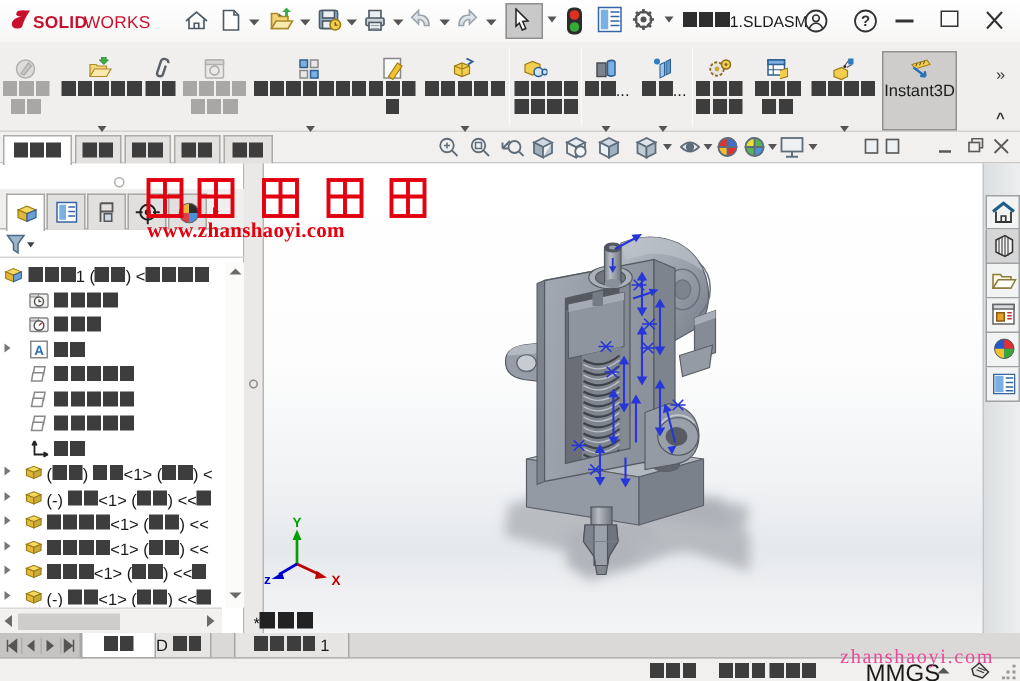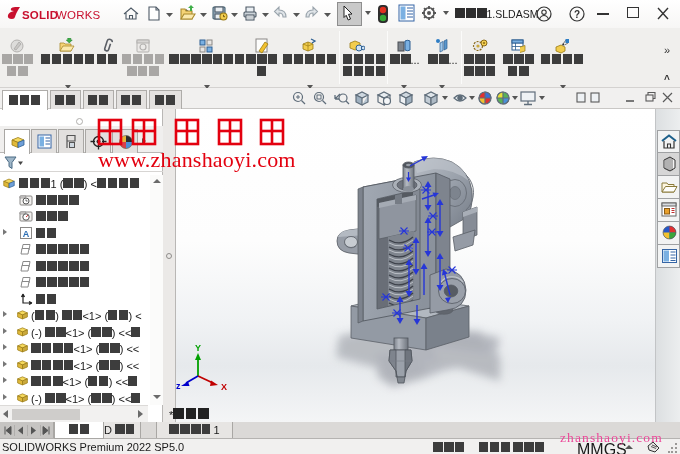--- a/index.html
+++ b/index.html
@@ -40,21 +40,21 @@
 
 #tpane{left:655px;top:109px;width:25px;height:313px;background:linear-gradient(90deg,#dcdfe1,#eceeef);border-left:1px solid #c2c4c6}
 .tbtn{position:absolute;left:1px;width:23px;height:23px;background:#f2f3f3;border:1px solid #9fa1a3;border-top:none}
 
 #dtabs{left:0;top:422px;width:680px;height:17px;background:#dbd9d7;border-bottom:1px solid #b0aeac}
 .dtab{position:absolute;top:0;height:17px;background:#e7e5e3;border:1px solid #a9a7a4;border-top:none;font-size:11px;text-align:center;padding-top:2px}
 .dtab.on{background:#fff;z-index:2}
 
 #status{left:0;top:439px;width:680px;height:15px;background:#f1f0ef;font-size:11px}
 
-#wmtext{left:98px;top:147px;font-family:"Liberation Serif",serif;font-weight:normal;font-size:22px;color:#e3000f;letter-spacing:.2px}
+#wmtext{left:98px;top:147px;font-family:"Liberation Serif",serif;font-weight:bold;font-size:14px;color:#e3000f;letter-spacing:.2px}
 #wm2{left:560px;top:430px;font-family:"Liberation Serif",serif;font-size:13.5px;color:#ec4899;letter-spacing:1.1px}
 </style></head><body>
 
 <div class="abs" id="title">
  <svg class="abs" style="left:6px;top:5px" width="160" height="18" viewBox="0 0 160 18">
   <path d="M6 14 Q1 14 2 10 Q3 7 8 6 Q4 6 5 3.5 Q6 1.5 11 2 L14 2 Q10 8 9 12 Q8.6 14 6 14 Z" fill="#c8102e"></path>
   <text x="16" y="13.5" font-family="Liberation Sans" font-size="11.5" font-weight="bold" fill="#c8102e" letter-spacing=".2">SOLID</text>
   <text x="50" y="13.5" font-family="Liberation Sans" font-size="11.5" fill="#c8102e" letter-spacing=".2">WORKS</text>
  </svg>
  <div class="abs" style="left:186px;top:9px;width:0;height:0;border-left:5px solid #555;border-top:4px solid transparent;border-bottom:4px solid transparent"></div>
@@ -250,20 +250,28 @@
  </div>
  <div class="rbtn" style="left:540px;width:45px">
   <svg class="ric" style="left:14px" viewBox="0 0 16 16">
         <path d="M2 9 L7 7 L11 9 L11 13 L7 15 L2 13 Z" fill="#f2cd4e" stroke="#9b7b14" stroke-width=".8"></path>
         <path d="M9 6 L12 2 M10.5 7 L14 5" stroke="#555" stroke-width=".8"></path>
         <rect x="11.5" y="1" width="3.5" height="4" fill="#2d7dc4"></rect>
         <circle cx="9.2" cy="6.4" r="1" fill="#333"></circle>
       </svg>
   <div class="rl1"><span class="ck c4"></span></div>
       <div class="rcar"><span class="car"></span></div>
+ </div>
+ <div class="abs" style="left:588px;top:6px;width:50px;height:53px;background:#cecdcc;border:1px solid #919191">
+  <svg class="abs" style="left:17px;top:4px;width:16px;height:16px" viewBox="0 0 16 16">
+        <path d="M2 4 L12 1 L14 4 L4 7 Z" fill="#f2cd4e" stroke="#9b7b14" stroke-width=".7"></path>
+        <path d="M4.5 5.2 L5.5 3 M7 4.5 L8 2.3 M9.5 3.8 L10.5 1.6" stroke="#6a5410" stroke-width=".7"></path>
+        <path d="M3 6 L11 12 M11 12 l-3.5 -.5 M11 12 l-.5 -3.5" fill="none" stroke="#2d6fb4" stroke-width="1.6"></path>
+      </svg>
+  <div class="abs" style="left:0;top:20px;width:100%;text-align:center;font-size:11px">Instant3D</div>
  </div>
  <div class="abs" style="left:664px;top:16px;font-size:11px;color:#333">»</div>
  <div class="abs" style="left:664px;top:46px;font-size:10px;color:#333;font-weight:bold">^</div>
 </div>
 
 <div class="abs" id="band">
  <div class="ctab on" style="left:2px;width:46px"><span class="ck c3"></span></div>
  <div class="ctab" style="left:50px;width:31px"><span class="ck c2"></span></div>
  <div class="ctab" style="left:83px;width:31px"><span class="ck c2"></span></div>
  <div class="ctab" style="left:116px;width:31px"><span class="ck c2"></span></div>
@@ -780,21 +788,20 @@
       </g>
       <path d="M13.5 0 L13.5 11 M26.5 0 L26.5 11 M39.5 0 L39.5 11" stroke="#b0aeac"></path>
     </svg>
  <div class="dtab on" style="left:54px;width:50px"><span class="ck c2"></span></div>
  <div class="dtab" style="left:91px;width:50px">3D&nbsp;<span class="ck c2" style="width:19px"></span></div>
  <div class="dtab" style="left:156px;width:77px"><span class="ck c4" style="width:41px"></span>&nbsp;1</div>
 </div>
 
 <div class="abs" id="status">
  <div class="abs" style="left:0;top:-1px;width:680px;height:1px;background:#b5b3b1"></div>
- <div class="abs" style="left:2px;top:2px;font-size:11px">SOLIDWORKS Premium 2022 SP5.0</div>
  <div class="abs" style="left:433px;top:3px"><span class="ck c3" style="width:31px"></span></div>
  <div class="abs" style="left:479px;top:3px"><span class="ck c3" style="width:31px"></span>&nbsp;<span class="ck c3" style="width:31px"></span></div>
  <div class="abs" style="left:577px;top:2px;font-size:16px">MMGS</div>
  <div class="abs" style="left:625px;top:6px;width:0;height:0;border-bottom:4px solid #555;border-left:4px solid transparent;border-right:4px solid transparent"></div>
  <svg class="abs" style="left:647px;top:2px" width="13" height="12" viewBox="0 0 13 12">
       <path d="M1 5 L6 1 L12 7 L8 11 L2 9 Z" fill="#e8e6e4" stroke="#333" stroke-width="1"></path>
       <path d="M4 5.5 l5 2 M5 4 l5 2" stroke="#333" stroke-width=".8"></path>
     </svg>
  <svg class="abs" style="left:668px;top:4px" width="10" height="10" viewBox="0 0 10 10">
       <g fill="#9a9896">

